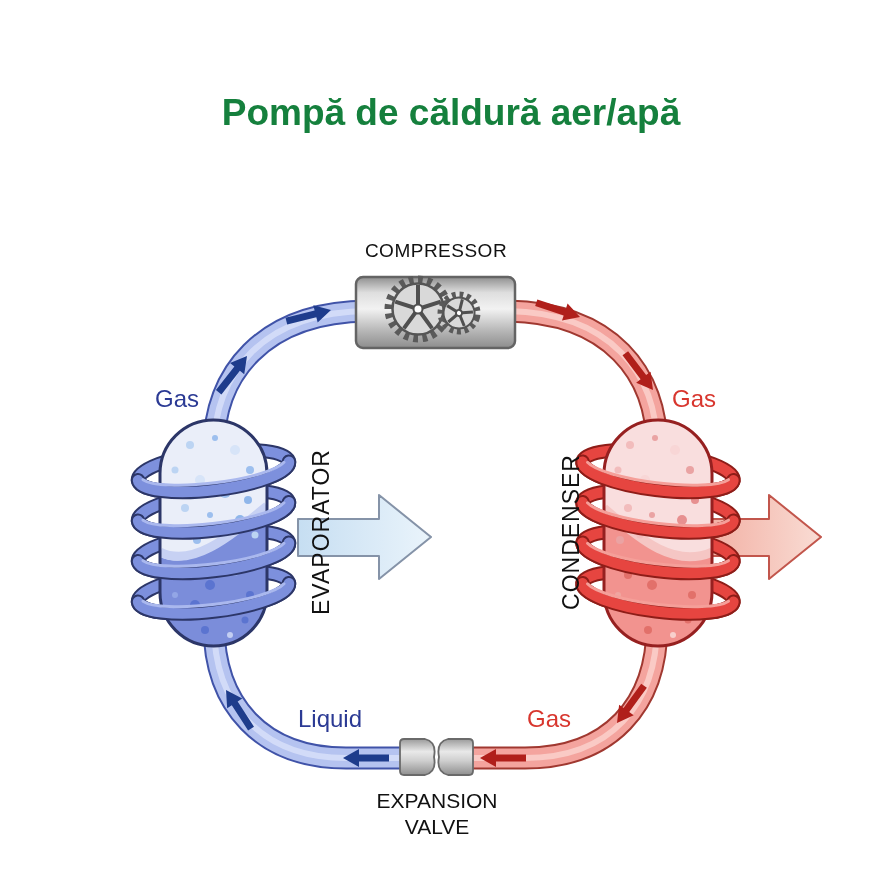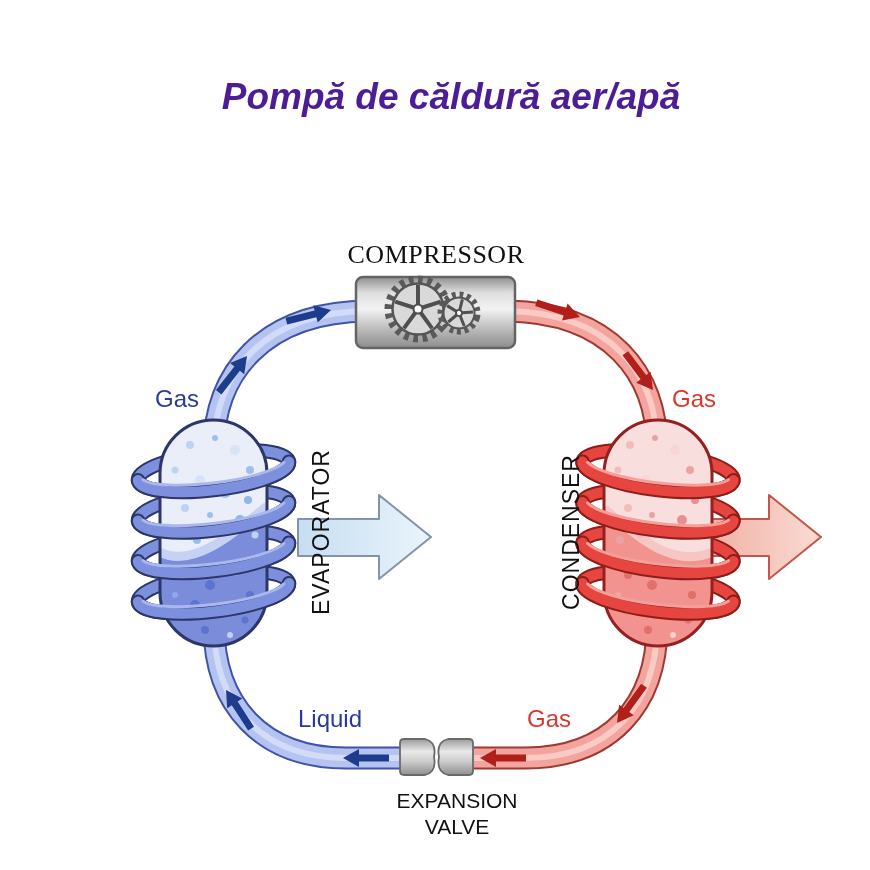--- a/index.html
+++ b/index.html
@@ -1,25 +1,25 @@
 <!DOCTYPE html>
 <html><head>
 <meta charset="utf-8">
 <style>
   html,body{margin:0;padding:0;background:#fff;}
   #stage{position:relative;width:870px;height:870px;background:#ffffff;overflow:hidden;
          font-family:"Liberation Sans", sans-serif;}
   #stage svg{position:absolute;left:0;top:0;}
   .lbl{position:absolute;white-space:nowrap;color:#111;}
-  .title{left:451px;top:76px;transform:translateX(-50%);font-size:37px;font-weight:bold;color:#4c1d95;font-style:italic;}
-  .comp-lbl{left:436px;top:240px;transform:translateX(-50%);font-size:26px;letter-spacing:.5px;font-family:Liberation Serif, serif;}
+  .title{left:451px;top:92px;transform:translateX(-50%);font-size:37px;font-weight:bold;color:#15803d;}
+  .comp-lbl{left:436px;top:240px;transform:translateX(-50%);font-size:19px;letter-spacing:.5px;}
   .evap-lbl{left:321px;top:532px;transform:translate(-50%,-50%) rotate(-90deg);font-size:23px;letter-spacing:1px;}
   .cond-lbl{left:571px;top:532px;transform:translate(-50%,-50%) rotate(-90deg);font-size:23px;letter-spacing:1px;}
   .valve-lbl{left:437px;top:788px;transform:translateX(-50%);font-size:21px;line-height:1.25;
-             text-align:center;white-space:pre-line;margin-left:20px;}
+             text-align:center;white-space:pre-line;}
   .cold-txt{color:#2b3a94;font-size:24px;}
   .hot-txt{color:#d8362e;font-size:24px;}
   .gas-tl{left:177px;top:399px;transform:translate(-50%,-50%);}
   .gas-tr{left:694px;top:399px;transform:translate(-50%,-50%);}
   .liquid-bl{left:330px;top:719px;transform:translate(-50%,-50%);text-align:center;}
   .gas-br{left:549px;top:719px;transform:translate(-50%,-50%);}
 </style>
 </head>
 <body>
 

